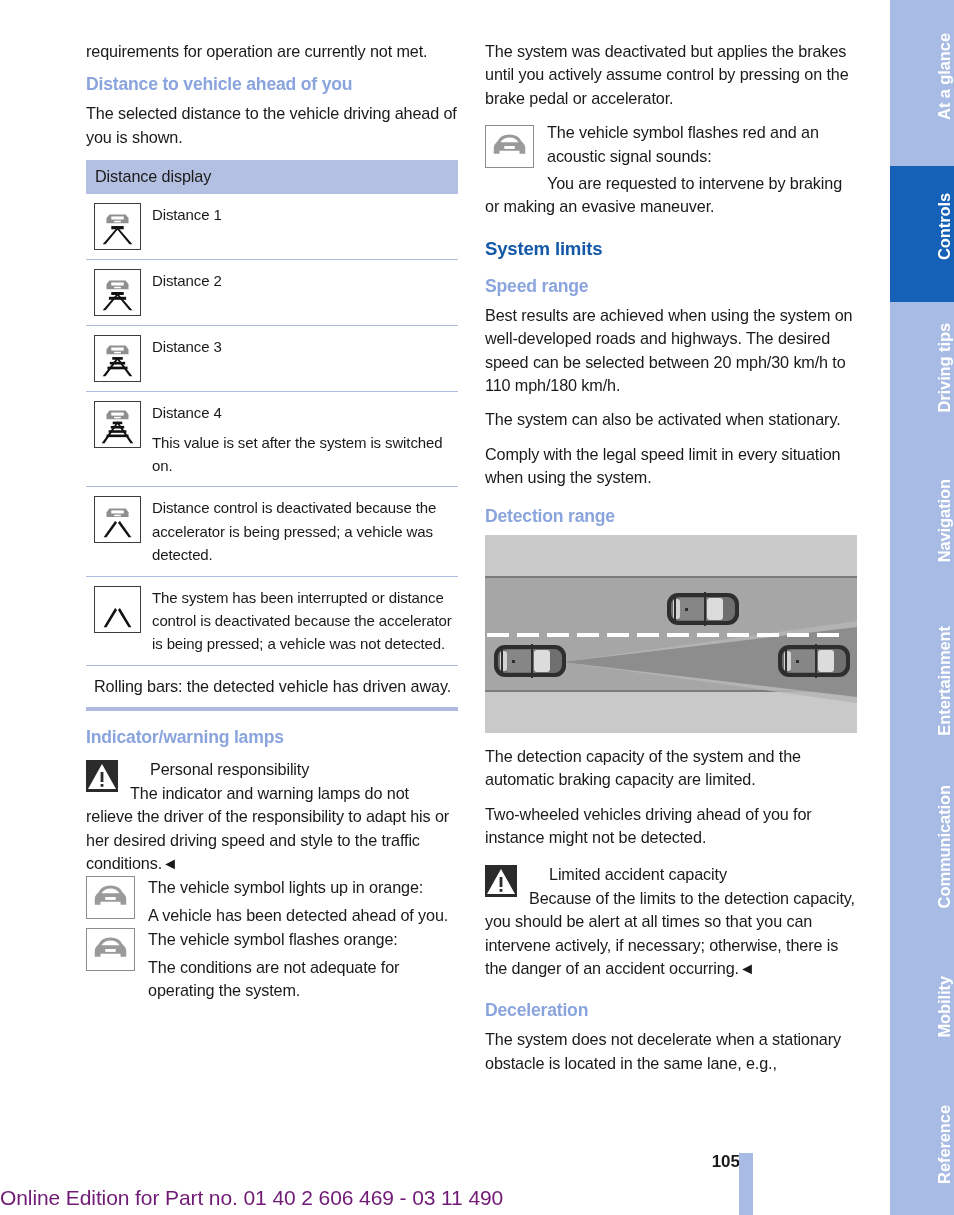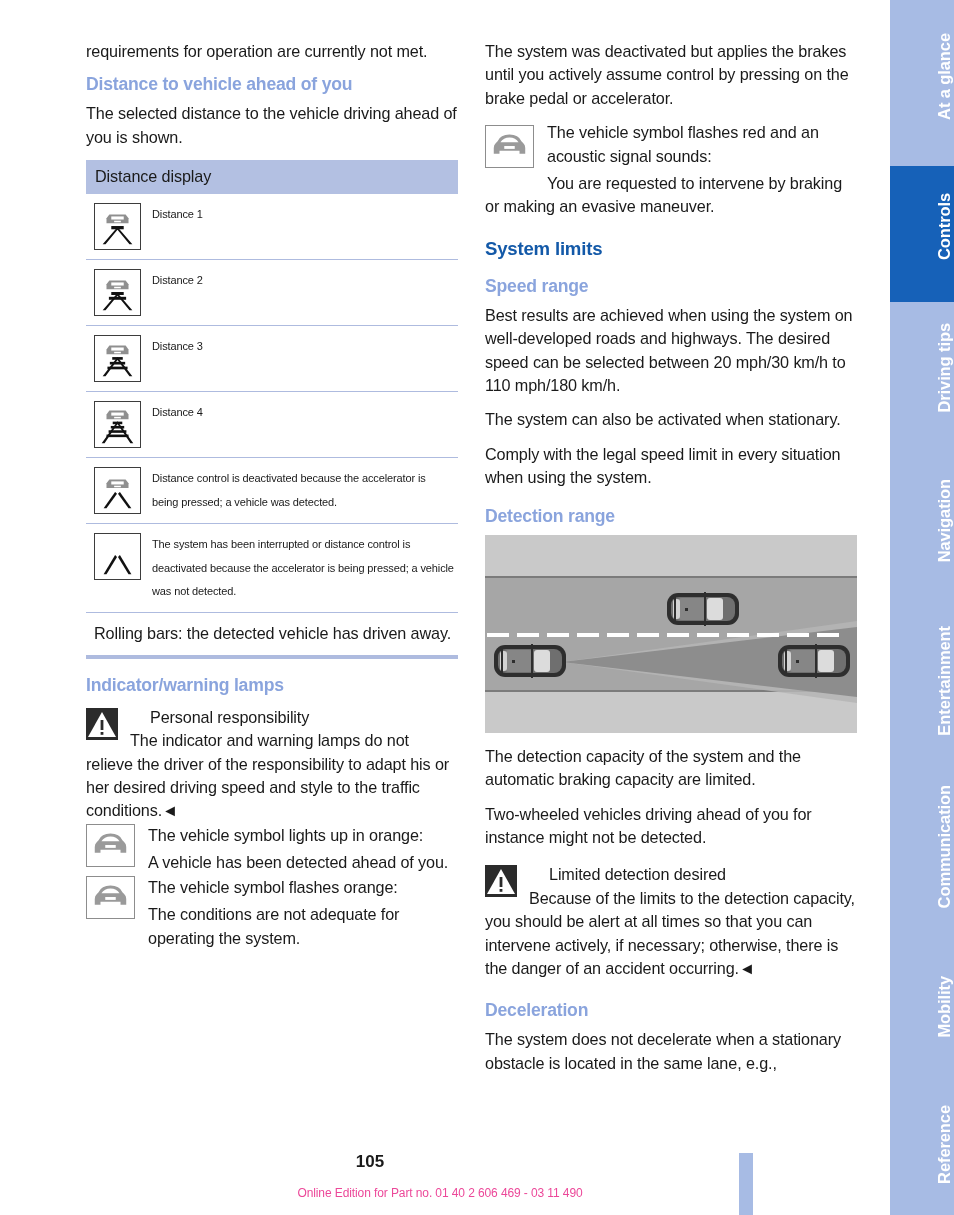--- a/index.html
+++ b/index.html
@@ -56,21 +56,21 @@
   .tbl-row {
     display: flex;
     align-items: flex-start;
     border-bottom: 1px solid #aebbdf;
     padding: 9px 0 9px 0;
     min-height: 44px;
   }
   .tbl-row .icn { width: 66px; flex: 0 0 66px; padding-left: 8px; }
   .tbl-row .txt { flex: 1; padding-right: 4px; }
   .tbl-row .txt p {
-    font-size: 11px;
+    font-size: 15px;
     line-height: 23.4px;
     color: #1a1a1a;
     letter-spacing: -0.12px;
   }
   .tbl-row .txt p + p { margin-top: 6px; }
   .tbl-foot {
     padding: 9px 0 9px 8px;
     border-bottom: 4px solid #aebbdf;
   }
   .tbl-foot p { font-size: 16.2px; line-height: 23.4px; color:#1a1a1a; letter-spacing:-0.12px;}
@@ -133,31 +133,30 @@
     font-size: 16.5px;
     font-weight: bold;
     letter-spacing: -0.1px;
     padding-right: 14px;
     white-space: nowrap;
   }
 
   
   .pagenum {
     position: absolute; left: 0; top: 1152px; width: 740px;
-    text-align: center;
+    text-align: right;
     font-size: 17px; font-weight: bold; color: #1a1a1a;
   }
   .pagebar {
     position: absolute; left: 739px; top: 1153px;
     width: 14px; height: 62px; background: #a7bbe4;
   }
   .footline {
     position: absolute; left: 0; top: 1186px; width: 880px;
-    text-align: center;
-    font-size: 12px; color: #ec4899; letter-spacing: -0.1px;
+    font-size: 21px; color: #701a75; letter-spacing: -0.1px;
   }
 </style>
 </head>
 <body>
 
 <div class="page">
 
   <div class="col col-left">
 
     <p class="body">requirements for operation are currently not met.</p>
@@ -245,20 +244,21 @@
               </g>
             <path d="M23.5 20 L7 43 L10 43 L23.5 23 L37 43 L40 43 Z" fill="#111"></path>
             <rect x="18.5" y="20.5" width="10" height="2.7" fill="#111"></rect>
             <rect x="16.5" y="25" width="14" height="2.7" fill="#111"></rect>
             <rect x="14.2" y="29.5" width="18.6" height="2.7" fill="#111"></rect>
             <rect x="12" y="34" width="23" height="2.7" fill="#111"></rect>
           </svg>
         </div>
         <div class="txt">
           <p>Distance 4</p>
+          <p>This value is set after the system is switched on.</p>
         </div>
       </div>
 
       <div class="tbl-row">
         <div class="icn">
           <svg class="icon-box" viewBox="0 0 47 47">
             <rect x="0" y="0" width="47" height="47" fill="#fff"></rect>
             <g fill="#8f8f8f">
                 <path d="M15 12 h17 l3 4 v5 h-23 v-5 z"></path>
               </g>
@@ -430,21 +430,21 @@
     <p class="body">The detection capacity of the system and the automatic braking capacity are limited.</p>
     <p class="body">Two-wheeled vehicles driving ahead of you for instance might not be detected.</p>
 
     <div class="warn" style="margin-top:14px;">
       <svg class="tri" viewBox="0 0 32 32">
         <rect x="0" y="0" width="32" height="32" fill="#2b2b2b"></rect>
         <path d="M16 4 L30 29 L2 29 Z" fill="#ffffff"></path>
         <rect x="14.6" y="12" width="2.8" height="10" fill="#2b2b2b"></rect>
         <rect x="14.6" y="24" width="2.8" height="2.8" fill="#2b2b2b"></rect>
       </svg>
-      <p class="wtitle">Limited detection desired</p>
+      <p class="wtitle">Limited accident capacity</p>
       <p class="wbody">Because of the limits to the detection capacity, you should be alert at all times so that you can intervene actively, if necessary; otherwise, there is the danger of an accident occurring.◄</p>
     </div>
 
     <h3 class="sub" style="margin-top:20px;">Deceleration</h3>
     <p class="body">The system does not decelerate when a stationary obstacle is located in the same lane, e.g.,</p>
 
   </div>
 
   <div class="rail">
     <div class="tab" style="top:0px;   height:166px;">

